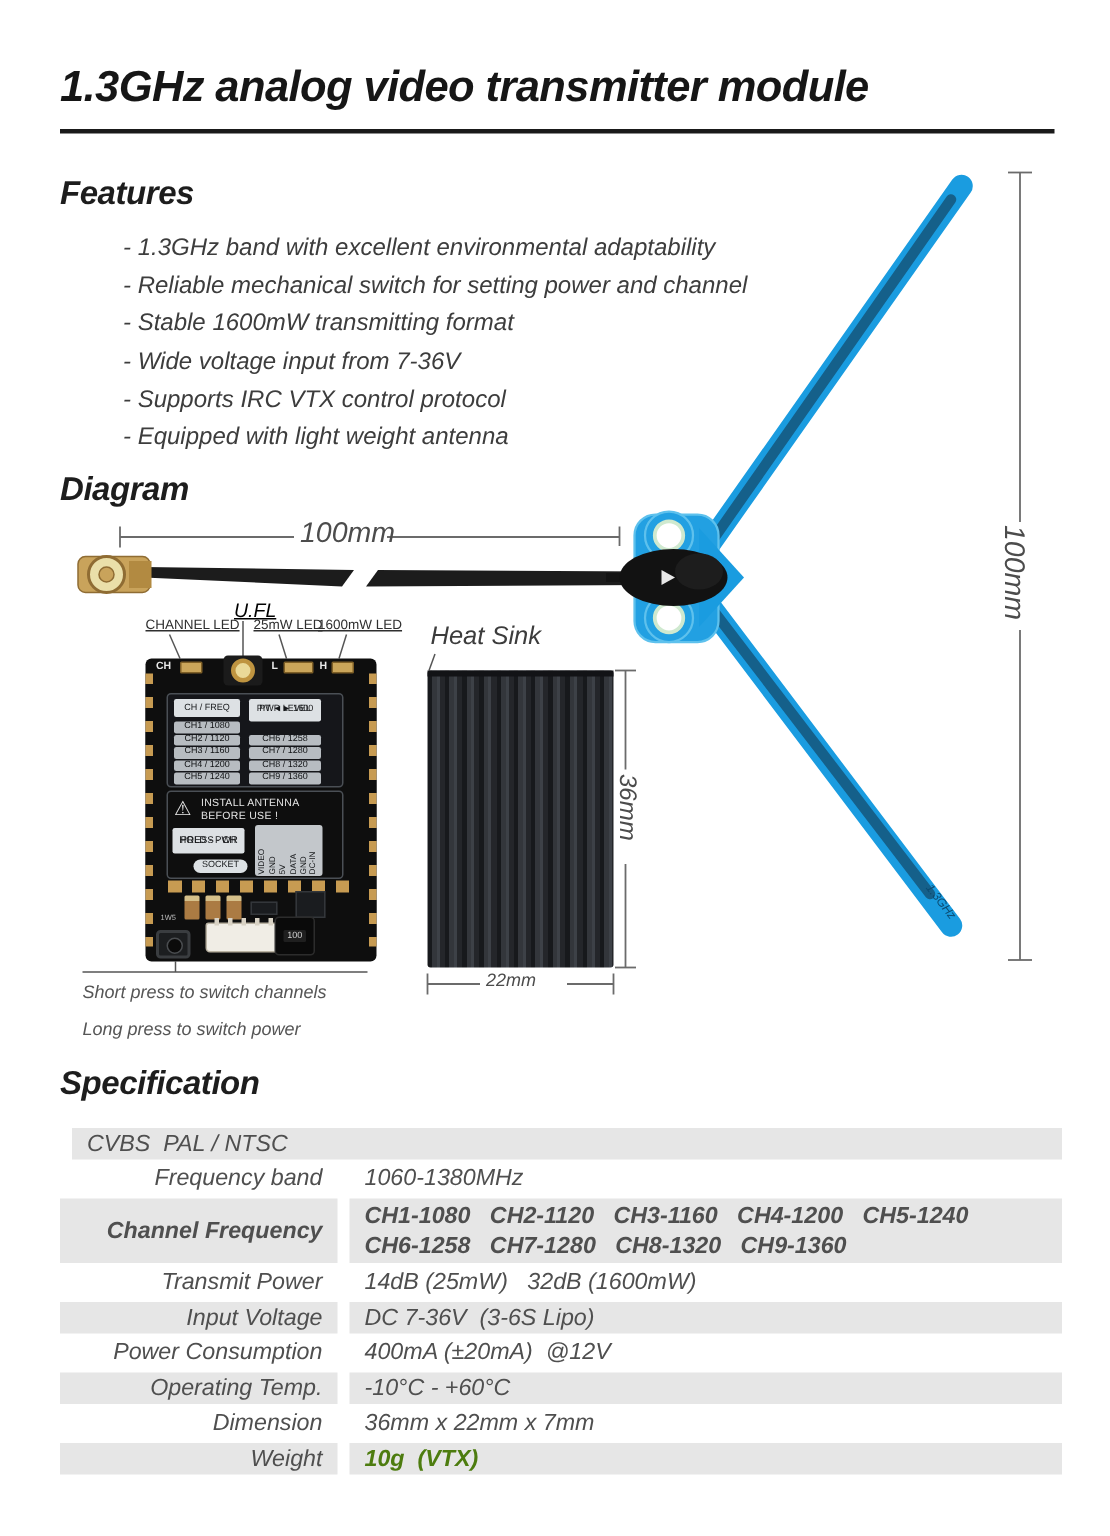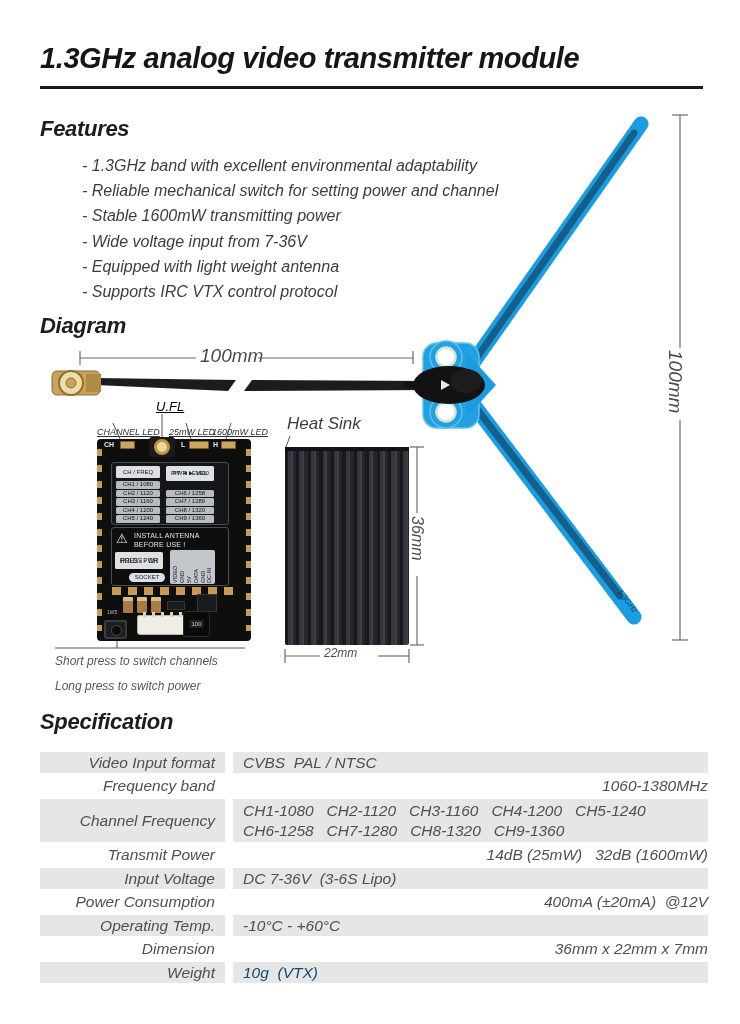--- a/index.html
+++ b/index.html
@@ -20,21 +20,21 @@
   .feat-list div { line-height:25.2px;margin-left:25px; }
 
   
   .dimlab { font-style:italic; color:#4c4c4c; z-index:3; }
   .cable-dim  { left:200px; top:345px; font-size:19px; }
   .ant-dim    { left:664px; top:350px; font-size:19px; writing-mode:vertical-rl; }
   .hs-h-dim   { left:408px; top:516px; font-size:16px; writing-mode:vertical-rl; }
   .hs-w-dim   { left:324px; top:646px; font-size:12px; }
   .heatsink-lab { left:287px; top:414px; font-size:17px; font-style:italic; color:#3c3c3c; z-index:3; }
   .ufl-lab   { left:156px; top:399px; font-size:13px; font-style:italic; color:#000000; text-decoration:underline; z-index:3; }
-  .ledlab { font-size:9px; font-style:italic; color:#2f2f2f; text-decoration:underline; z-index:3;margin-top:16px; }
+  .ledlab { font-size:9px; color:#2f2f2f; text-decoration:underline; z-index:3; }
   .led-ch   { left:97px;  top:411px; }
   .led-25   { left:169px; top:411px; }
   .led-1600 { left:212px; top:411px; }
   .caption { font-size:12px; font-style:italic; color:#565656; z-index:3; }
   .cap1 { left:55px; top:654px; }
   .cap2 { left:55px; top:679px; }
 
   
   .pcb { left:97px; top:439px; width:154px; height:202px; background:#0e0e0e; border-radius:4px; z-index:2; }
   .pcb * { position:absolute; font-style:normal; }
@@ -64,25 +64,25 @@
   .micro { color:#bdbdbd; font-size:5px; }
 
   
   .heatsink { left:285px; top:447px; width:124px; height:198px; z-index:2; border-radius:2px;
     background:repeating-linear-gradient(90deg, #17191c 0 3px, #33363b 3px 6px, #3d4147 6px 8px, #24262a 8px 11.5px); }
   .heatsink::before { content:""; position:absolute; left:0; top:0; right:0; height:4px; background:#121316; }
 
   
   .spec-table { left:40px; top:752px; width:668px; z-index:2; font-style:italic; }
   .srow { display:flex; height:21px; margin-bottom:2.5px; }
-  .srow.tall { height:43px; }
+  .srow.tall { height:43px;font-weight:bold; }
   .srow .lab { width:185px; background:#e6e6e6; display:flex; align-items:center; justify-content:flex-end; padding-right:10px; font-size:15.5px; color:#4f4f4f; white-space:pre; }
   .srow .val { margin-left:8px; flex:1; background:#e6e6e6; display:flex; flex-direction:column; justify-content:center; padding-left:10px; font-size:15.5px; color:#4f4f4f; white-space:pre; line-height:20px; }
-  .srow.white .lab, .srow.white .val { background:transparent;text-align:right; }
-  .val.muted { color:#0c4a6e; }
+  .srow.white .lab, .srow.white .val { background:transparent; }
+  .val.muted { color:#4d7c0f;font-weight:bold; }
 </style>
 </head>
 <body>
 
 <div class="page">
 
   <svg class="layer" width="740" height="1024" viewBox="0 0 740 1024">
 
     <g stroke="#6b6b6b" stroke-width="1.2">
 
@@ -154,24 +154,24 @@
     <text transform="translate(617,592) rotate(52)" font-size="8" font-style="italic" fill="#0c4a70">1.3GHz</text>
   </svg>
 
   <div class="abs title">1.3GHz analog video transmitter module</div>
   <div class="abs rule"></div>
 
   <div class="abs h2 features-h">Features</div>
   <div class="abs feat-list">
     <div>- 1.3GHz band with excellent environmental adaptability</div>
     <div>- Reliable mechanical switch for setting power and channel</div>
-    <div>- Stable 1600mW transmitting power</div>
+    <div>- Stable 1600mW transmitting format</div>
     <div>- Wide voltage input from 7-36V</div>
+    <div>- Supports IRC VTX control protocol</div>
     <div>- Equipped with light weight antenna</div>
-    <div>- Supports IRC VTX control protocol</div>
   </div>
 
   <div class="abs h2 diagram-h">Diagram</div>
   <div class="abs dimlab cable-dim">100mm</div>
   <div class="abs dimlab ant-dim">100mm</div>
   <div class="abs ufl-lab">U.FL</div>
   <div class="abs ledlab led-ch">CHANNEL LED</div>
   <div class="abs ledlab led-25">25mW LED</div>
   <div class="abs ledlab led-1600">1600mW LED</div>
   <div class="abs heatsink-lab">Heat Sink</div>
@@ -249,21 +249,20 @@
   </div>
 
   <div class="abs heatsink"></div>
 
   <div class="abs caption cap1">Short press to switch channels</div>
   <div class="abs caption cap2">Long press to switch power</div>
 
   <div class="abs h2 spec-h">Specification</div>
   <div class="abs spec-table">
     <div class="srow">
-      <div class="lab">Video Input format</div>
       <div class="val">CVBS  PAL / NTSC</div>
     </div>
     <div class="srow white">
       <div class="lab">Frequency band</div>
       <div class="val">1060-1380MHz</div>
     </div>
     <div class="srow tall">
       <div class="lab">Channel Frequency</div>
       <div class="val">
         <span>CH1-1080   CH2-1120   CH3-1160   CH4-1200   CH5-1240</span>

